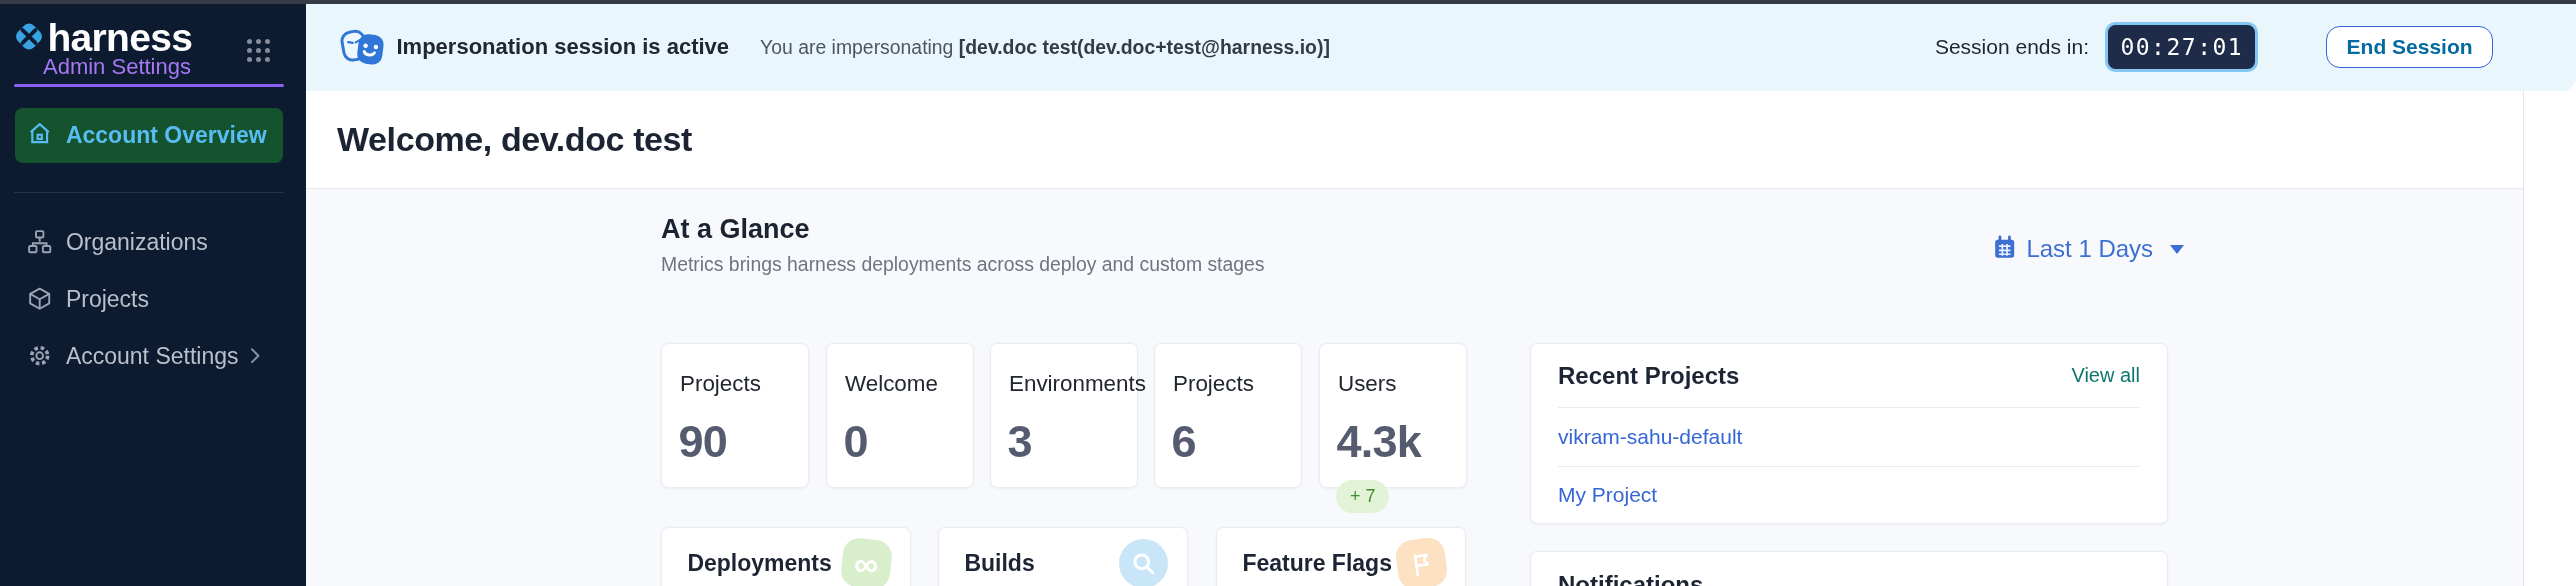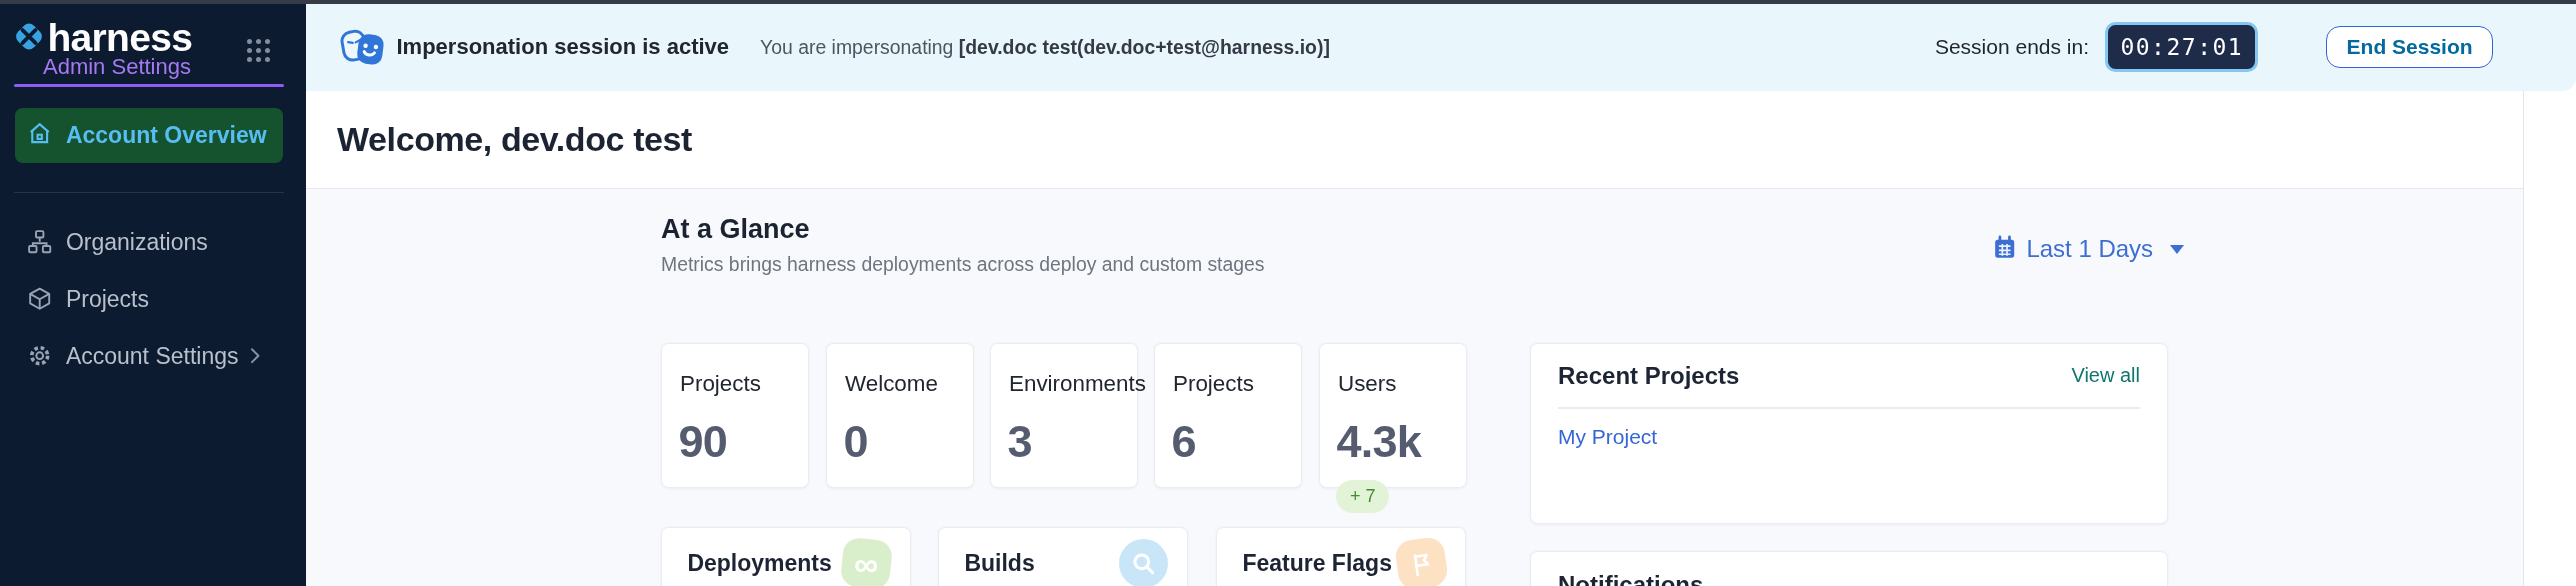--- a/index.html
+++ b/index.html
@@ -246,20 +246,21 @@
       <div class="m-value">4.3k</div>
       <span class="m-delta">+ 7</span>
     </div>
 
     <div class="recent-card">
       <div class="rc-head">
         <span class="rc-title">Recent Projects</span>
         <span class="rc-viewall">View all</span>
       </div>
       <div class="rc-divider"></div>
+      <div class="rc-item">vikram-sahu-default</div>
       <div class="rc-divider"></div>
       <div class="rc-item">My Project</div>
     </div>
 
     <div class="module-card" id="mod-0">
       <div class="mod-row">
         <span class="mod-title">Deployments</span>
         <span class="mod-blob blob-green">
           <span class="infinity-glyph">∞</span>
         </span>

